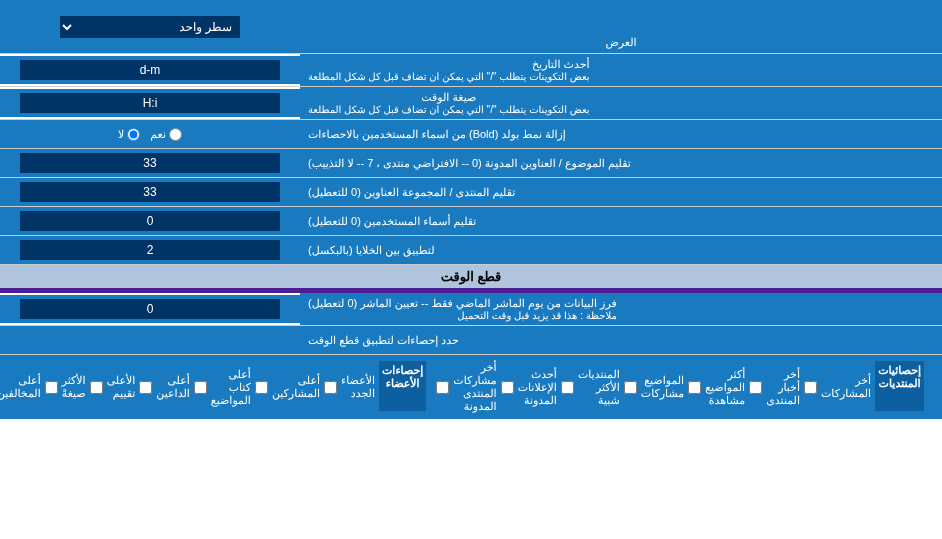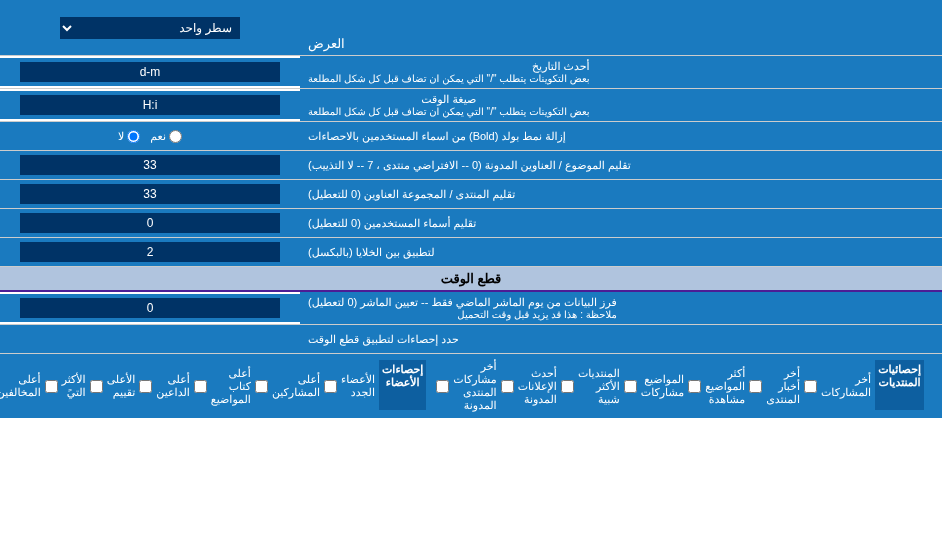--- a/index.html
+++ b/index.html
@@ -65,21 +65,21 @@
     }
 
     .section-header {
       background: #b0c4de;
       color: #000;
       font-weight: bold;
       text-align: center;
       padding: 4px 8px;
       font-size: 13px;
       width: 100%;
-      border-bottom: 2px solid #4c1d95;
+      border-bottom: 5px solid #4c1d95;
     }
 
     .radio-group {
       display: flex;
       gap: 10px;
       align-items: center;
       justify-content: center;
       color: #fff;
       font-size: 11px;
     }
@@ -95,23 +95,23 @@
       display: flex;
       align-items: center;
       background: #1a7abf;
       border-bottom: 1px solid #ccc;
       min-height: 28px;
     }
 
     .header-label {
       flex: 1;
       color: #fff;
-      text-align: left;
+      text-align: center;
       padding: 4px 8px;
-      font-size: 13px;
+      font-size: 11px;
       margin-top: 32px;
     }
 
     .header-select-col {
       width: 300px;
       background: #1a7abf;
       display: flex;
       align-items: center;
       justify-content: center;
       padding: 2px 4px;
@@ -333,21 +333,21 @@
     </div>
     <div class="checkbox-item">
       <span>أعلى الداعين</span>
       <input type="checkbox" style="">
     </div>
     <div class="checkbox-item">
       <span>الأعلى تقييم</span>
       <input type="checkbox" style="">
     </div>
     <div class="checkbox-item">
-      <span>الأكثر التيً</span>
+      <span>الأكثر صيغةً</span>
       <input type="checkbox" style="">
     </div>
     <div class="checkbox-item">
       <span>أعلى المخالفين</span>
       <input type="checkbox" style="">
     </div>
   </div>
 </div>
 
 </body></html>

